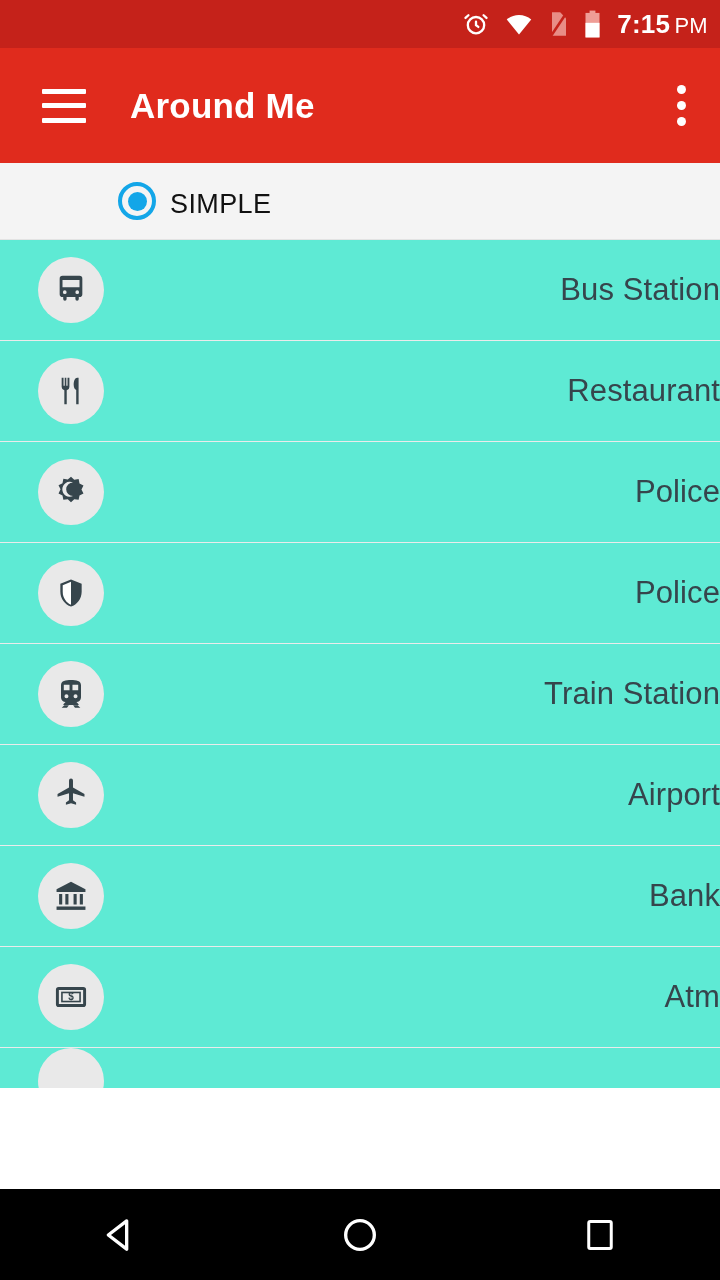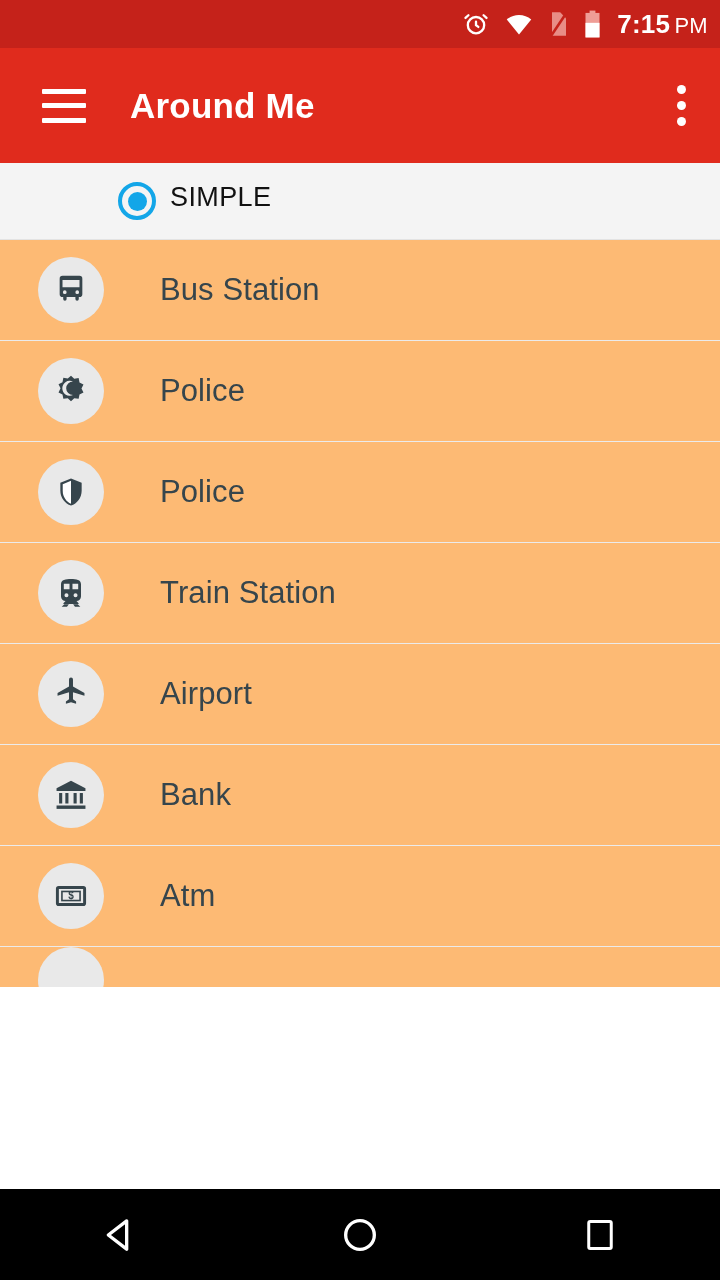--- a/index.html
+++ b/index.html
@@ -47,42 +47,42 @@
   }
   .overflow i { width:9px; height:9px; border-radius:50%; background:#fff; display:block; }
 
   
   .radio-bar {
     height:77px; background:#f4f4f4;
     display:flex; align-items:center;
     border-bottom:1px solid #e3e3e3;
   }
   .radio-group {
-    display:flex; align-items:flex-start; gap:14px; cursor:pointer;
+    display:flex; align-items:flex-end; gap:14px; cursor:pointer;
   }
   .radio-group.simple { margin-left:118px; }
   .radio-group.all { margin-left:248px; }
   .radio-outer {
     width:38px; height:38px; border-radius:50%;
     border:4px solid #7b7b7b; background:transparent;
     display:flex; align-items:center; justify-content:center;
     flex:0 0 auto;
   }
   .radio-outer.checked { border-color:#13a6e8; }
   .radio-dot { width:19px; height:19px; border-radius:50%; background:#13a6e8; }
   .radio-label {
     font-size:27px; color:#111111; letter-spacing:0.4px;
   }
 
   
   .list { background:#fff; }
   .row {
     height:101px; display:flex; align-items:center;
     border-bottom:1px solid #ebebeb; padding-left:38px;
-    background:#fdba74; cursor:pointer; position:relative;
+    background:#5eead4; cursor:pointer; position:relative;justify-content:space-between;
   }
   .row-icon {
     width:66px; height:66px; border-radius:50%;
     background:#e9e9e9; display:flex; align-items:center;
     justify-content:center; flex:0 0 auto;
   }
   .row-icon svg { display:block; }
   .row-label {
     margin-left:56px; font-size:31px; color:#36454c;
     letter-spacing:0.1px;
@@ -163,20 +163,29 @@
 
     <div class="row">
       <div class="row-icon">
         <svg width="34" height="34" viewBox="0 0 24 24" fill="#36454c">
           <path d="M6 2h12a2 2 0 0 1 2 2v11a2 2 0 0 1-2 2h-.5v1.3a1.2 1.2 0 1 1-2.4 0V17H8.9v1.3a1.2 1.2 0 1 1-2.4 0V17H6a2 2 0 0 1-2-2V4a2 2 0 0 1 2-2zm0 3v5h12V5H6zm1.6 7.2a1.3 1.3 0 1 0 0 2.6 1.3 1.3 0 0 0 0-2.6zm8.8 0a1.3 1.3 0 1 0 0 2.6 1.3 1.3 0 0 0 0-2.6z"></path>
         </svg>
       </div>
       <div class="row-label">Bus Station</div>
     </div>
 
+    <div class="row">
+      <div class="row-icon">
+        <svg width="32" height="32" viewBox="0 0 24 24" fill="#36454c">
+          <path d="M5 2v7a2.6 2.6 0 0 0 2 2.5V22h1.8V11.5A2.6 2.6 0 0 0 10.8 9V2H9.4v6H8.5V2H7.3v6h-.9V2H5z"></path>
+          <path d="M16.6 2c-1.6 0-2.6 2.3-2.6 5.2 0 2.2.8 3.7 1.9 4.1V22h1.8V2h-1.1z"></path>
+        </svg>
+      </div>
+      <div class="row-label">Restaurant</div>
+    </div>
 
     <div class="row">
       <div class="row-icon">
         <svg width="34" height="34" viewBox="0 0 24 24" fill="#36454c">
           <path d="M12 1.2l2.3 2.1 3.1-.4.6 3.1 2.8 1.4-1.4 2.8 1.4 2.8-2.8 1.4-.6 3.1-3.1-.4L12 19.2l-2.3-2.1-3.1.4-.6-3.1-2.8-1.4L4.6 10 3.2 7.2 6 5.8l.6-3.1 3.1.4L12 1.2z"></path>
           <path d="M13.4 5.3a5.3 5.3 0 1 0 0 9.6 4.3 4.3 0 0 1 0-9.6z" fill="#e9e9e9"></path>
         </svg>
       </div>
       <div class="row-label">Police</div>
     </div>

